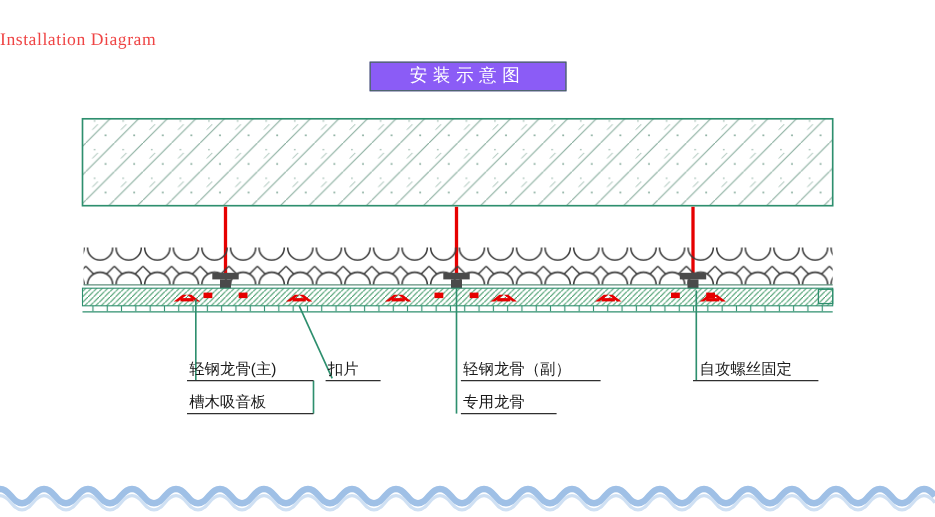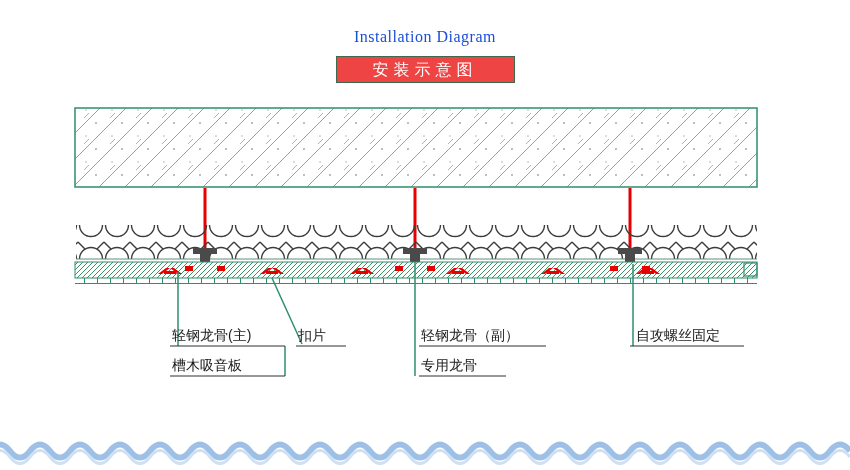--- a/index.html
+++ b/index.html
@@ -1,22 +1,22 @@
 <!DOCTYPE html>
 <html><head>
 <meta charset="utf-8">
 <style>
   html,body{margin:0;padding:0;background:#fff;}
   .page{position:relative;width:850px;height:470px;background:#fff;overflow:hidden;
         font-family:"Liberation Sans","DejaVu Sans",sans-serif;}
-  .title-en{position:absolute;top:28px;left:0;width:100%;text-align:center;
+  .title-en{position:absolute;top:28px;left:0;width:100%;text-align:left;
             font-family:"Liberation Serif","DejaVu Serif",serif;
-            font-size:16px;color:#1d4ed8;letter-spacing:.5px;}
+            font-size:16px;color:#ef4444;letter-spacing:.5px;}
   .banner-row{position:absolute;top:56px;left:0;width:100%;display:flex;justify-content:center;}
-  .banner{background:#ef4444;border:1px solid #40684e;color:#ffffff;
+  .banner{background:#8b5cf6;border:1px solid #40684e;color:#ffffff;
           font-size:16px;letter-spacing:5px;padding:0 36px;height:25px;line-height:25px;}
   svg{position:absolute;top:0;left:0;}
   .diagram-label{font-size:14px;fill:#1a1a1a;font-family:"Liberation Sans","DejaVu Sans",sans-serif;}
 </style>
 </head>
 <body>
 
 <div class="page">
 
   <div class="title-en">Installation Diagram</div>

